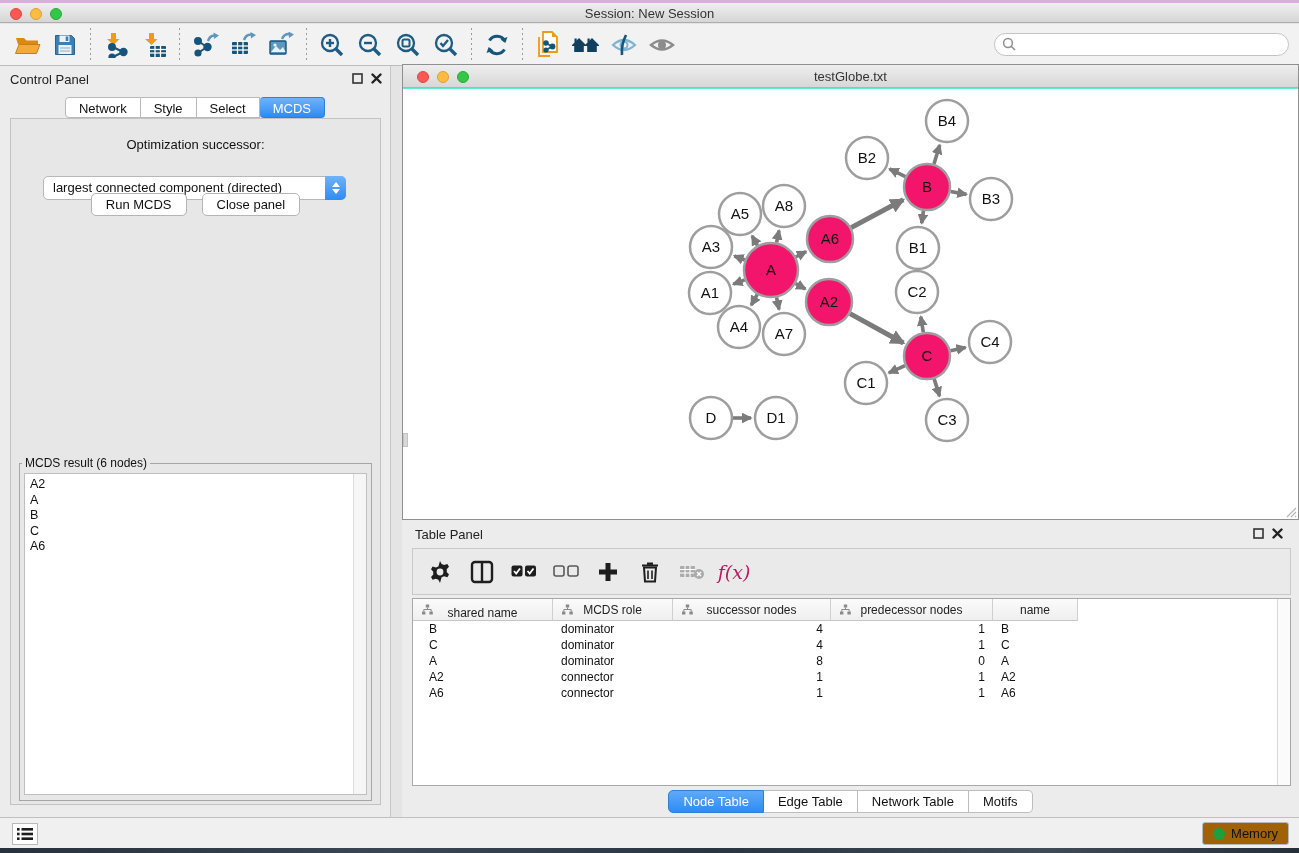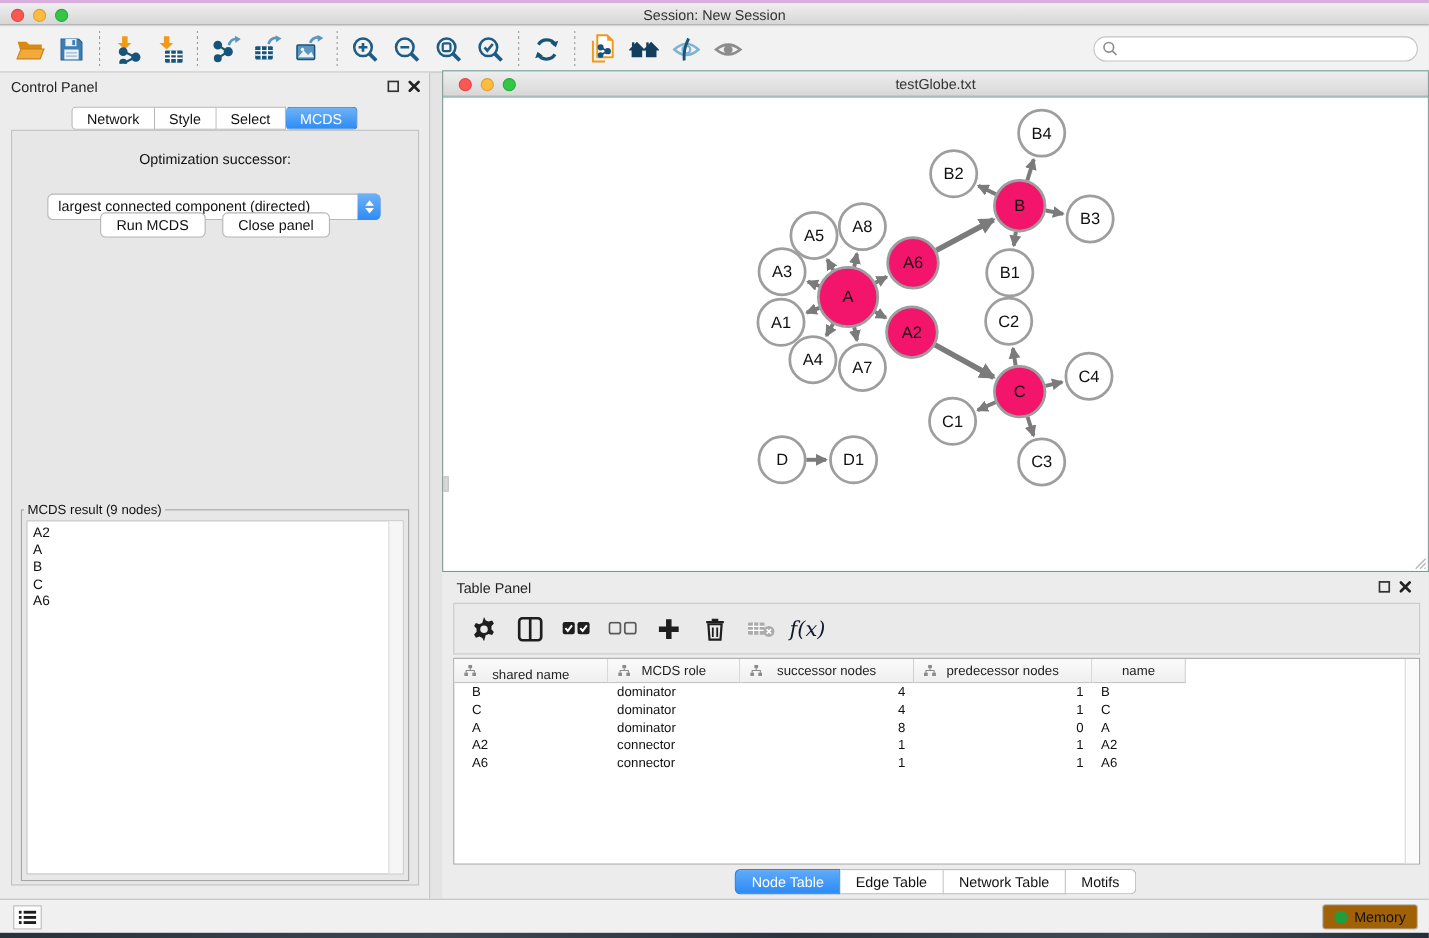--- a/index.html
+++ b/index.html
@@ -64,21 +64,21 @@
   .nw-canvas { position:absolute; left:0; top:24px; right:0; bottom:0; background:#fff; overflow:hidden; }
   .split-nub-v { position:absolute; left:0; top:344px; width:5px; height:14px; background:#D9D9D9; border:1px solid #C2C2C2; }
   .resize-grip { position:absolute; right:1px; bottom:1px; }
 
   
   .table-panel { position:absolute; left:402px; top:520px; width:897px; height:297px; background:#ECECEC; }
   .tp-header { position:relative; height:26px; padding:7px 0 0 13px; font-size:13px; color:#222; }
   .tp-toolbar { position:absolute; left:10px; right:8px; top:28px; height:47px; background:#EAEAEA; border:1px solid #C9C9C9;
     display:flex; align-items:center; gap:16px; padding-left:14px; }
   .tp-tool { width:26px; height:26px; display:flex; align-items:center; justify-content:center; }
-  .fx { font-family:"DejaVu Serif", serif; font-style:italic; font-size:19px; color:#0f172a; }
+  .fx { font-family:"DejaVu Serif", serif; font-style:italic; font-size:19px; color:#be185d; }
   .tp-table { position:absolute; left:10px; right:8px; top:78px; height:188px; background:#fff; border:1px solid #A8A8A8; overflow:hidden; }
   .thead { position:absolute; left:0; top:0; height:22px; display:flex; }
   .th { position:relative; height:22px; background:linear-gradient(#FBFBFB,#EFEFEF); border-right:1px solid #CFCFCF;
     border-bottom:1px solid #C6C6C6; font-size:12px; color:#222; display:flex; align-items:center; justify-content:center; }
   .th .h-icon { position:absolute; left:9px; top:5px; }
   .trow { display:flex; height:16px; font-size:12px; color:#111; }
   .td { padding:1px 8px 0; white-space:nowrap; overflow:hidden; }
   .td.num { text-align:right; }
   .tbody { position:absolute; left:0; top:22px; right:0; bottom:0; }
   .t-scroll { position:absolute; right:0; top:0; bottom:0; width:13px; background:#FBFBFB; border-left:1px solid #D8D8D8; }
@@ -305,21 +305,21 @@
         <span class="dd-stepper">
           <span class="tri-up"></span>
             <span class="tri-dn"></span>
         </span>
       </div>
       <div class="cp-buttons">
         <button class="btn">Run MCDS</button>
         <button class="btn">Close panel</button>
       </div>
       <fieldset class="mcds">
-        <legend>MCDS result (9 nodes)</legend>
+        <legend>MCDS result (6 nodes)</legend>
         <div class="mcds-list">
           <div id="mcds-items">
               <div class="mcds-item">A2</div>
               <div class="mcds-item">A</div>
               <div class="mcds-item">B</div>
               <div class="mcds-item">C</div>
               <div class="mcds-item">A6</div>
             </div>
           <div class="mcds-scroll"></div>
         </div>

